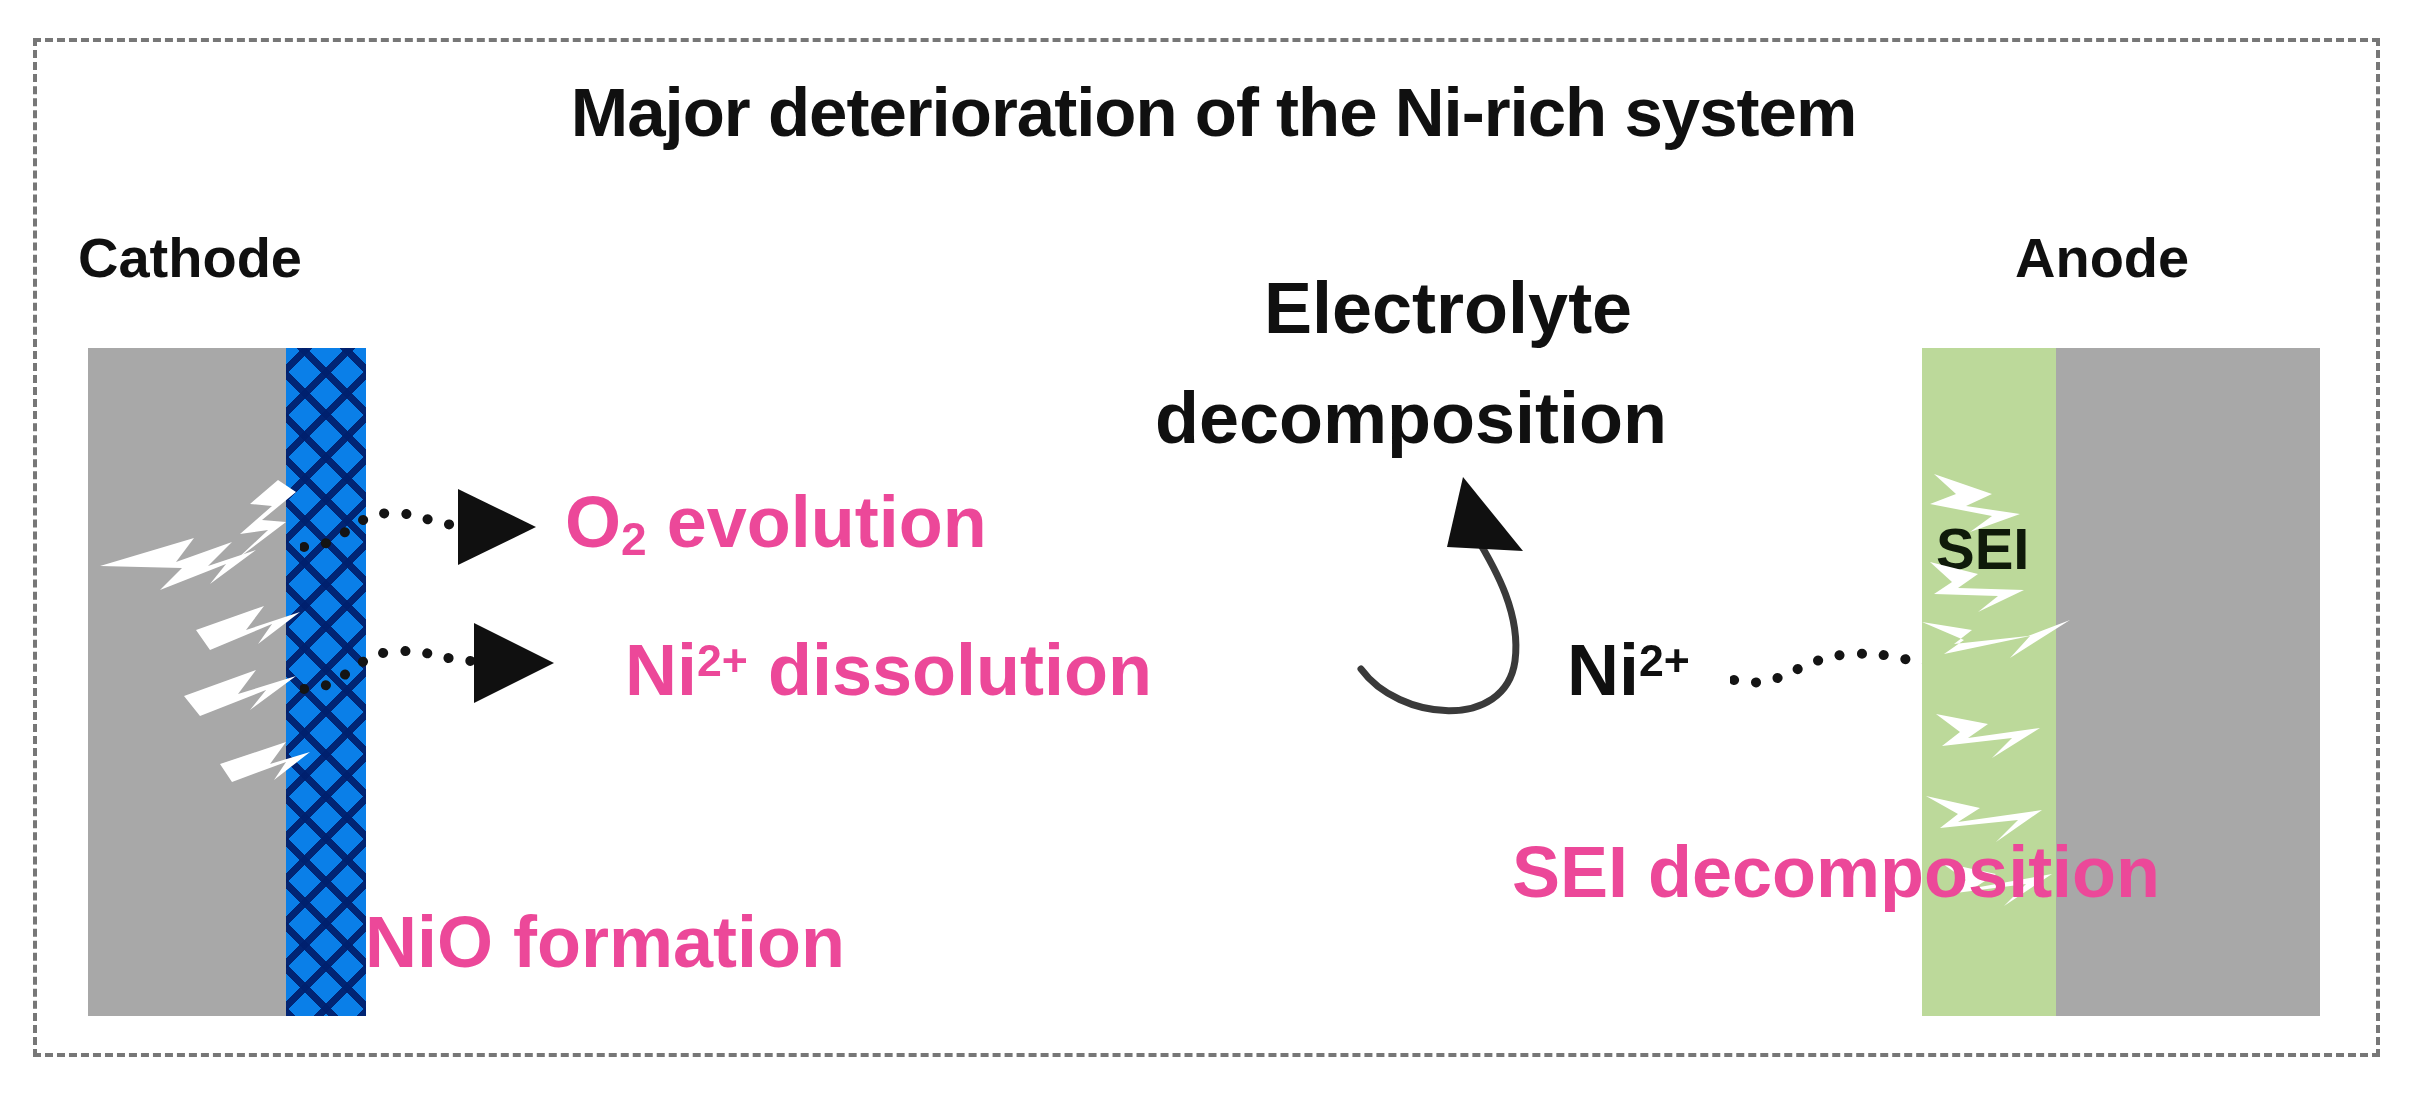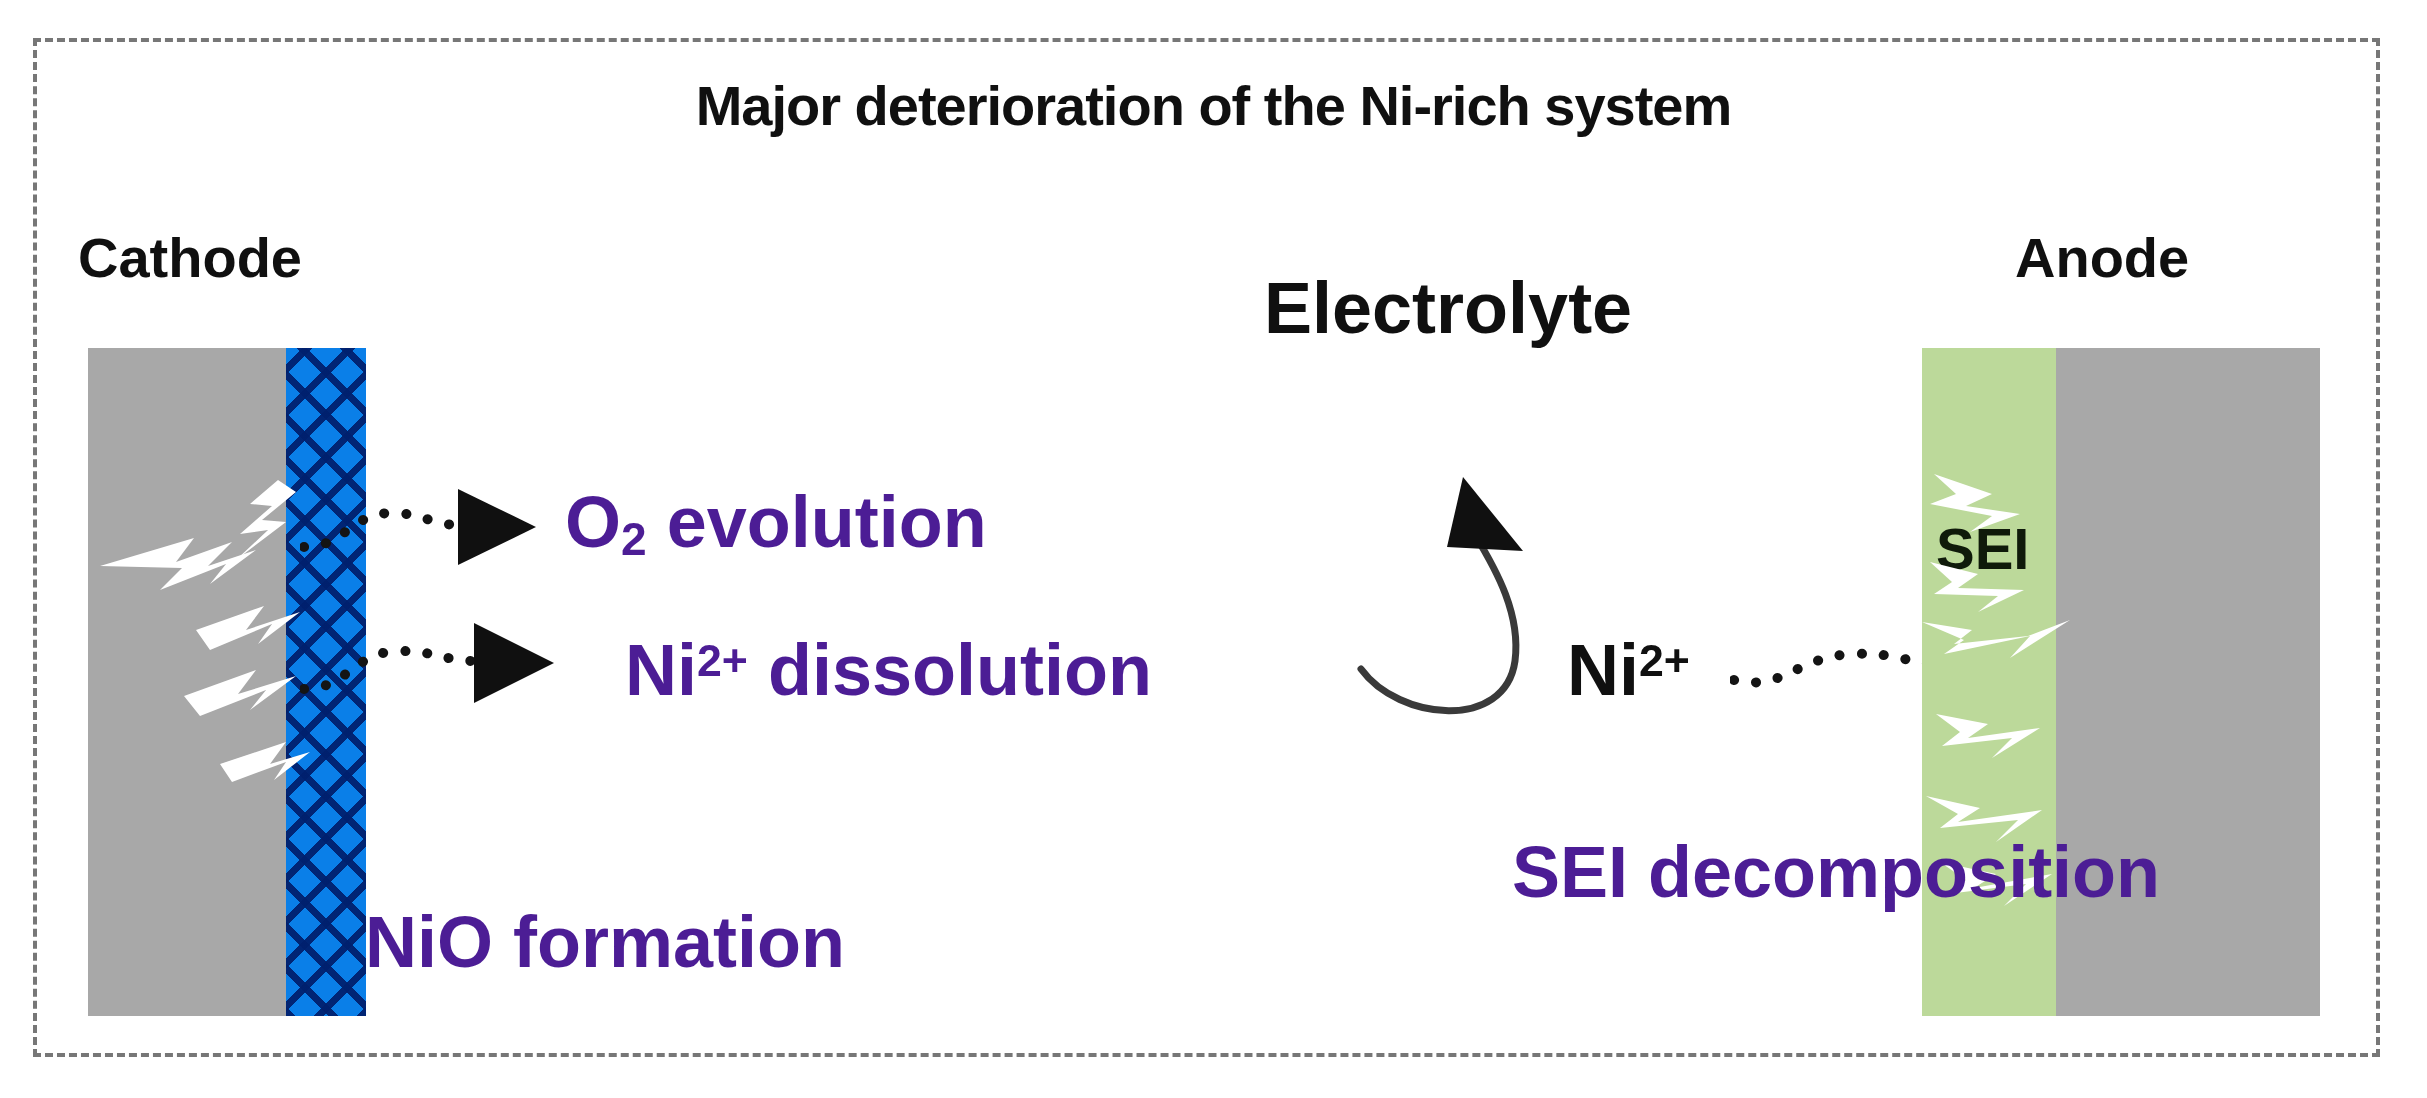--- a/index.html
+++ b/index.html
@@ -29,21 +29,21 @@
     background: #ffffff;
   }
 
   
   #title {
     position: absolute;
     left: 0;
     top: 78px;
     width: 2427px;
     text-align: center;
-    font-size: 56px;
+    font-size: 69px;
     font-weight: bold;
     color: #101010;
     letter-spacing: -1px;
     line-height: 1;
     white-space: nowrap;
   }
 
   
   .electrode-caption {
     position: absolute;
@@ -124,21 +124,21 @@
   #arrow-o2        { left: 300px;  top: 485px;  width: 270px; height: 90px; }
   #arrow-ni-diss   { left: 300px;  top: 605px;  width: 290px; height: 110px; }
   #arrow-ni-anode  { left: 1730px; top: 610px;  width: 330px; height: 110px; }
   #arrow-curved    { left: 1355px; top: 455px;  width: 280px; height: 270px; }
 
   
   .reaction-label {
     position: absolute;
     font-size: 72px;
     font-weight: bold;
-    color: #4c1d95;
+    color: #ec4899;
     line-height: 1;
     white-space: nowrap;
   }
   #label-o2       { left: 565px;  top: 486px; }
   #label-ni-diss  { left: 625px;  top: 634px; }
   #label-nio      { left: 365px;  top: 858px; margin-top: 48px; }
   #label-sei-dec  { left: 1512px; top: 836px; }
 
   .mid-label {
     position: absolute;
@@ -194,20 +194,21 @@
     <path d="M4,84 C48,84 54,46 100,46 C136,46 144,56 176,56" fill="none" stroke="#141414" stroke-width="10" stroke-linecap="round" stroke-dasharray="0.1 22"></path>
     <polygon points="174,18 254,58 174,98" fill="#101010"></polygon>
   </svg>
   <div class="reaction-label" id="label-ni-diss">
     <span>Ni</span><sup>2+</sup><span> dissolution</span>
   </div>
 
   <div class="reaction-label" id="label-nio">NiO formation</div>
 
   <div class="mid-label" id="label-electrolyte">Electrolyte</div>
+  <div class="mid-label" id="label-decomp">decomposition</div>
 
   <svg class="arrow-svg" id="arrow-curved" viewBox="0 0 280 270">
     <path d="M6,214 C44,266 150,276 160,206 C166,160 142,116 120,80" fill="none" stroke="#3a3a3a" stroke-width="7" stroke-linecap="round"></path>
     <polygon points="108,22 168,96 92,92" fill="#101010"></polygon>
   </svg>
 
   <div class="mid-label" id="label-ni-mid">
     <span>Ni</span><sup>2+</sup>
   </div>
 

